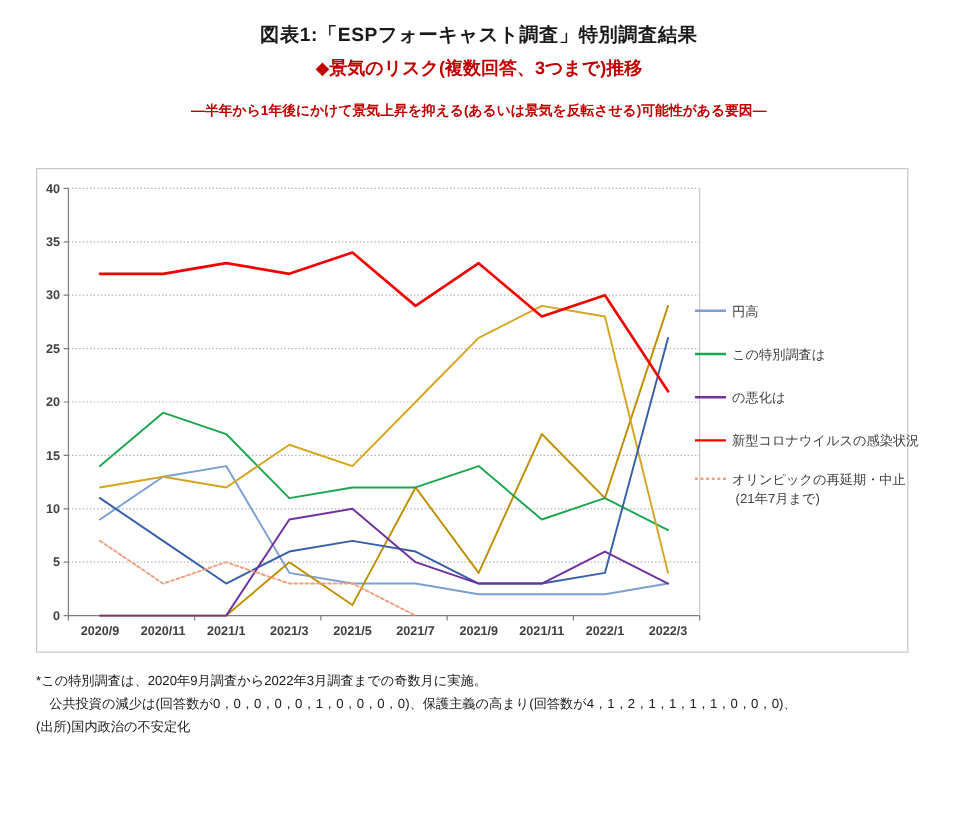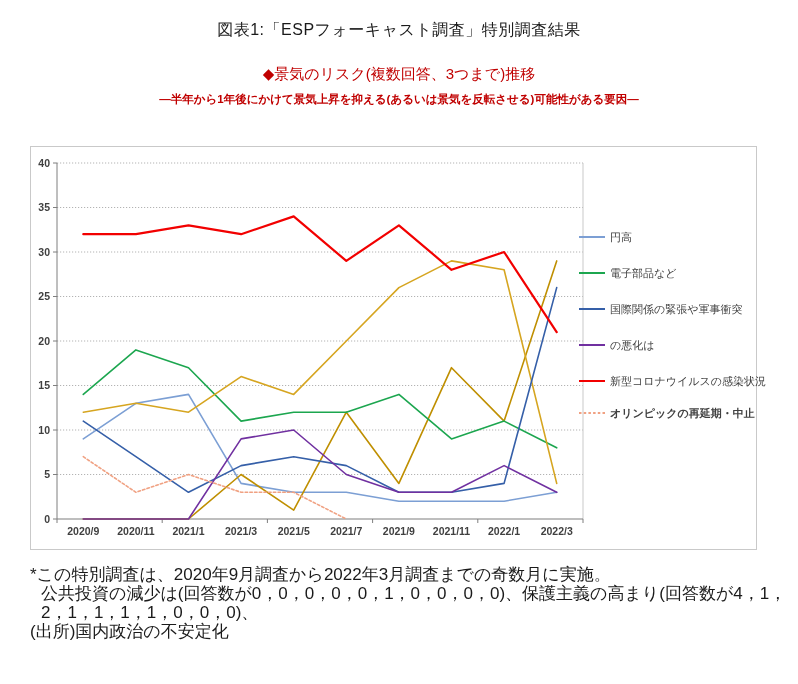--- a/index.html
+++ b/index.html
@@ -1,30 +1,30 @@
 <!DOCTYPE html>
 <html><head>
 <meta charset="utf-8">
 <style>
   html,body{margin:0;padding:0;background:#ffffff;}
   body{width:798px;height:684px;font-family:"Liberation Sans","DejaVu Sans",sans-serif;color:#1a1a1a;overflow:hidden;}
   .titles{text-align:center;padding-top:20px;}
-  .title{font-size:16px;font-weight:normal;letter-spacing:.5px;line-height:20px;}
-  .subtitle{font-size:15px;font-weight:normal;margin-top:24px;line-height:19px;}
-  .subnote{font-size:11.5px;margin-top:9px;line-height:14px;font-weight:bold;}
+  .title{font-size:16px;font-weight:bold;letter-spacing:.5px;line-height:20px;}
+  .subtitle{font-size:15px;font-weight:bold;margin-top:8px;line-height:19px;}
+  .subnote{font-size:11.5px;margin-top:19px;line-height:14px;font-weight:bold;}
   .figure{position:relative;margin:40px 0 0 30px;width:727px;height:404px;border:1px solid #c9c9c9;background:#fff;box-sizing:border-box;}
   #plot{position:absolute;left:0;top:0;}
-  .legend{position:absolute;left:548px;top:72px;width:176px;}
+  .legend{position:absolute;left:548px;top:100px;width:176px;}
   .legend-item{display:flex;align-items:center;height:36px;}
-  .legend-item.two-line{display:block;height:52px;padding-top:5px;font-weight:bold;}
+  .legend-item.two-line{display:block;height:52px;padding-top:5px;}
   .legend-row{display:flex;align-items:center;height:18px;}
   .legend-label{font-size:11px;color:#404040;margin-left:5px;white-space:nowrap;}
   .legend-label2{font-size:11px;color:#404040;margin-left:34px;line-height:17px;white-space:nowrap;}
   .swatch{flex:0 0 auto;}
-  .footnotes{margin:15px 0 0 30px;font-size:17px;line-height:19px;color:#1a1a1a;}
+  .footnotes{margin:15px 0 0 30px;font-size:11px;line-height:19px;color:#1a1a1a;}
   .footnote.indent{padding-left:11px;}
   text{font-family:"Liberation Sans","DejaVu Sans",sans-serif;}
 </style>
 </head>
 <body>
 
 <div class="page">
   <div class="titles">
     <div class="title">図表1:「ESPフォーキャスト調査」特別調査結果</div>
     <div class="subtitle accent" style="color: rgb(192, 0, 0);">◆景気のリスク(複数回答、3つまで)推移</div>
@@ -94,29 +94,21 @@
               <line x1="0" y1="2" x2="26" y2="2" stroke="#7c9fd4" stroke-width="2"></line>
             </svg>
             <div class="legend-label">円高</div>
           </div>
         </div>
         <div class="legend-item">
           <div class="legend-row">
             <svg width="26" height="4" class="swatch">
               <line x1="0" y1="2" x2="26" y2="2" stroke="#1ca64f" stroke-width="2"></line>
             </svg>
-            <div class="legend-label">電子部品など</div>
-          </div>
-        </div>
-        <div class="legend-item">
-          <div class="legend-row">
-            <svg width="26" height="4" class="swatch">
-              <line x1="0" y1="2" x2="26" y2="2" stroke="#355fa8" stroke-width="2"></line>
-            </svg>
-            <div class="legend-label">国際関係の緊張や軍事衝突</div>
+            <div class="legend-label">この特別調査は</div>
           </div>
         </div>
         <div class="legend-item">
           <div class="legend-row">
             <svg width="26" height="4" class="swatch">
               <line x1="0" y1="2" x2="26" y2="2" stroke="#7030a0" stroke-width="2"></line>
             </svg>
             <div class="legend-label">の悪化は</div>
           </div>
         </div>
@@ -128,20 +120,21 @@
             <div class="legend-label">新型コロナウイルスの感染状況</div>
           </div>
         </div>
         <div class="legend-item two-line">
           <div class="legend-row">
             <svg width="26" height="4" class="swatch">
               <line x1="0" y1="2" x2="26" y2="2" stroke="#f0a182" stroke-width="2" stroke-dasharray="2.5 2.2"></line>
             </svg>
             <div class="legend-label">オリンピックの再延期・中止</div>
           </div>
+          <div class="legend-label2">(21年7月まで)</div>
         </div>
       </div>
   </div>
 
   <div class="footnotes" id="footnotes">
       <div class="footnote">*この特別調査は、2020年9月調査から2022年3月調査までの奇数月に実施。</div>
       <div class="footnote indent">公共投資の減少は(回答数が0，0，0，0，0，1，0，0，0，0)、保護主義の高まり(回答数が4，1，2，1，1，1，1，0，0，0)、</div>
       <div class="footnote">(出所)国内政治の不安定化</div>
     </div>
 </div>

